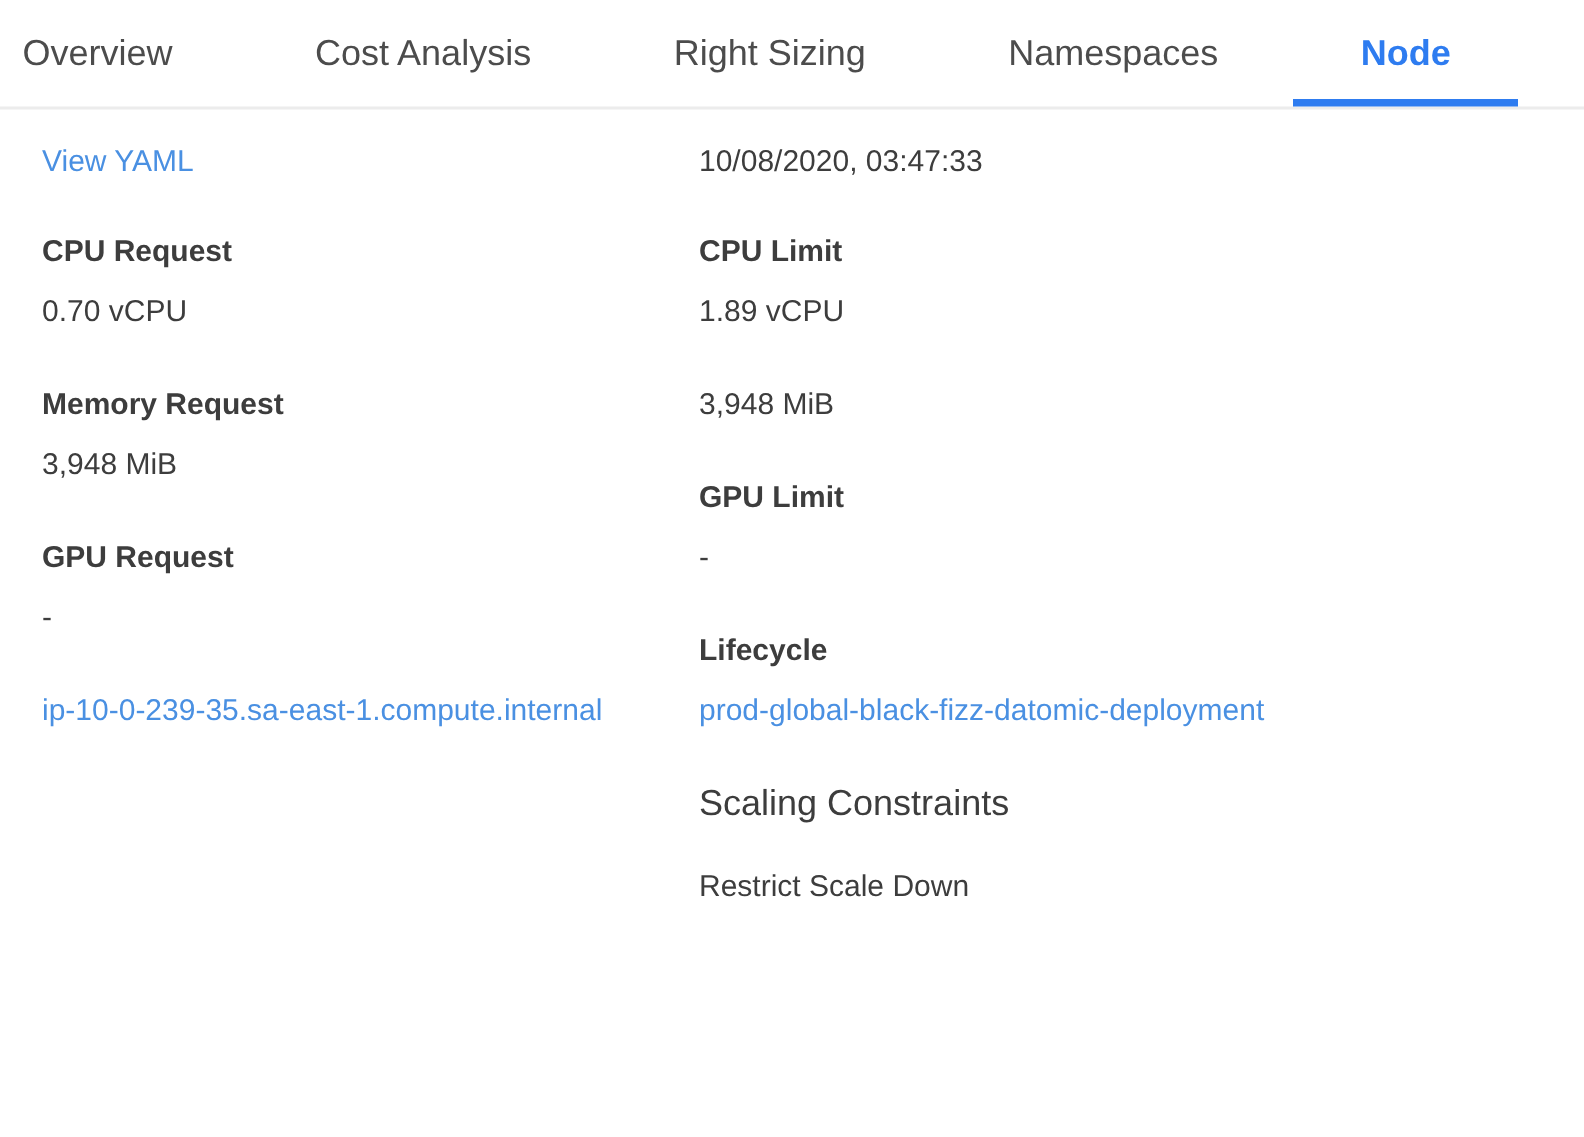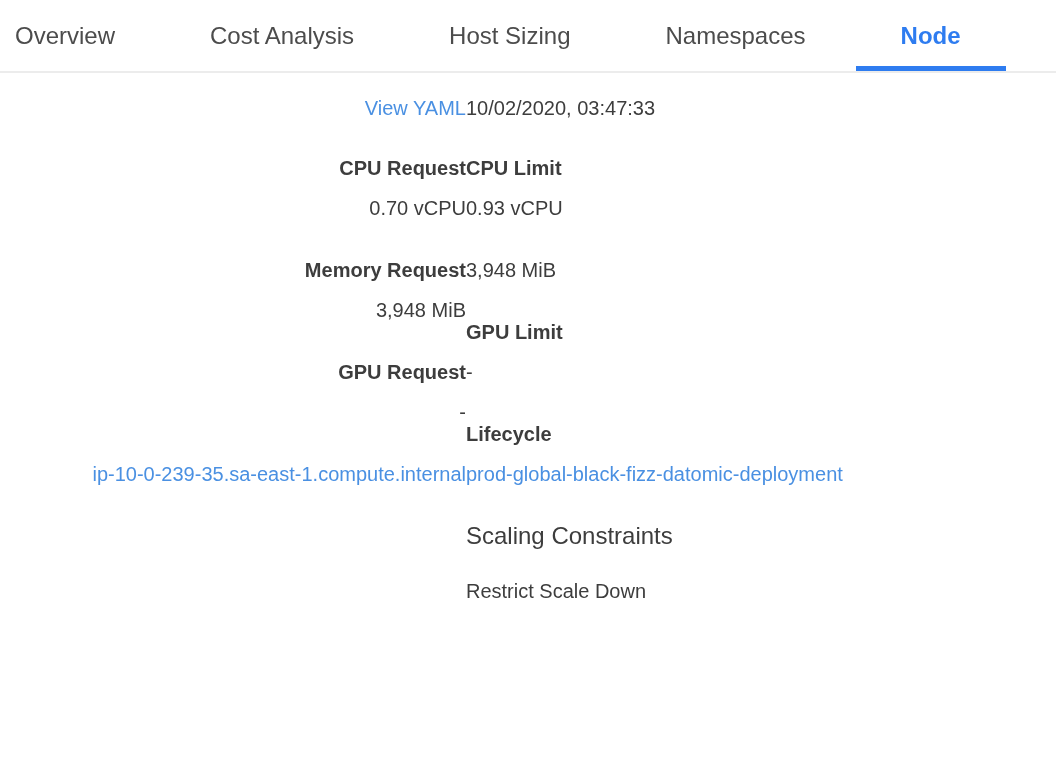--- a/index.html
+++ b/index.html
@@ -47,21 +47,21 @@
     position:absolute;
     left:0;right:0;bottom:0;
     height:5px;
     background:var(--accent-blue);
   }
   
   .content{
     display:flex;
     padding:20px 0 0 28px;
   }
-  .col-left{width:438px;flex:0 0 438px;text-align:right;}
+  .col-left{width:438px;flex:0 0 438px;}
   .col-right{width:590px;flex:0 0 590px;}
   .toprow{
     font-size:20px;
     line-height:30px;
     margin-bottom:30px;
   }
   .link{
     color:var(--link-blue);
     text-decoration:none;
     cursor:pointer;
@@ -93,21 +93,21 @@
     line-height:30px;
     margin-bottom:18px;
   }
 </style>
 </head>
 <body>
 
 <nav class="tabbar">
   <button class="tab">Overview</button>
   <button class="tab">Cost Analysis</button>
-  <button class="tab">Host Sizing</button>
+  <button class="tab">Right Sizing</button>
   <button class="tab">Namespaces</button>
   <button class="tab active">Node</button>
 </nav>
 
 <main class="content">
 
   <div class="col-left">
     <div class="toprow">
       <a class="link">View YAML</a>
     </div>
@@ -126,25 +126,25 @@
       <div class="field-label">GPU Request</div>
       <div class="field-value">-</div>
     </div>
 
     <div class="field">
       <a class="field-value link wrap-host">ip-10-0-239-35.sa-east-1.compute.internal</a>
     </div>
   </div>
 
   <div class="col-right">
-    <div class="toprow">10/02/2020, 03:47:33</div>
+    <div class="toprow">10/08/2020, 03:47:33</div>
 
     <div class="field">
       <div class="field-label">CPU Limit</div>
-      <div class="field-value">0.93 vCPU</div>
+      <div class="field-value">1.89 vCPU</div>
     </div>
 
     <div class="field">
       <div class="field-value">3,948 MiB</div>
     </div>
 
     <div class="field">
       <div class="field-label">GPU Limit</div>
       <div class="field-value">-</div>
     </div>

